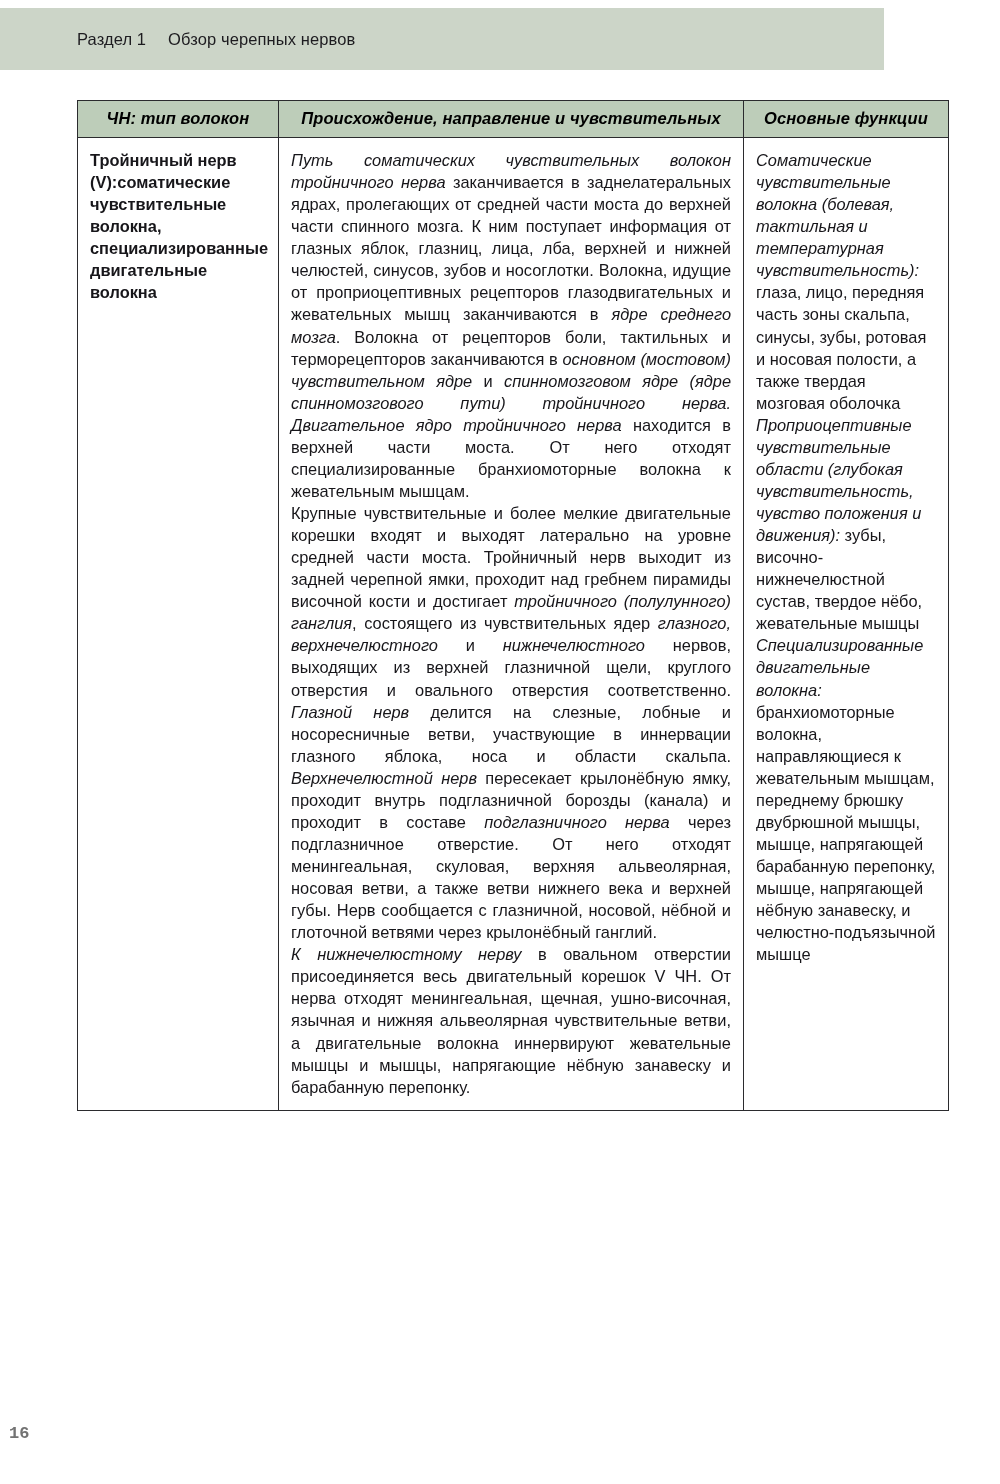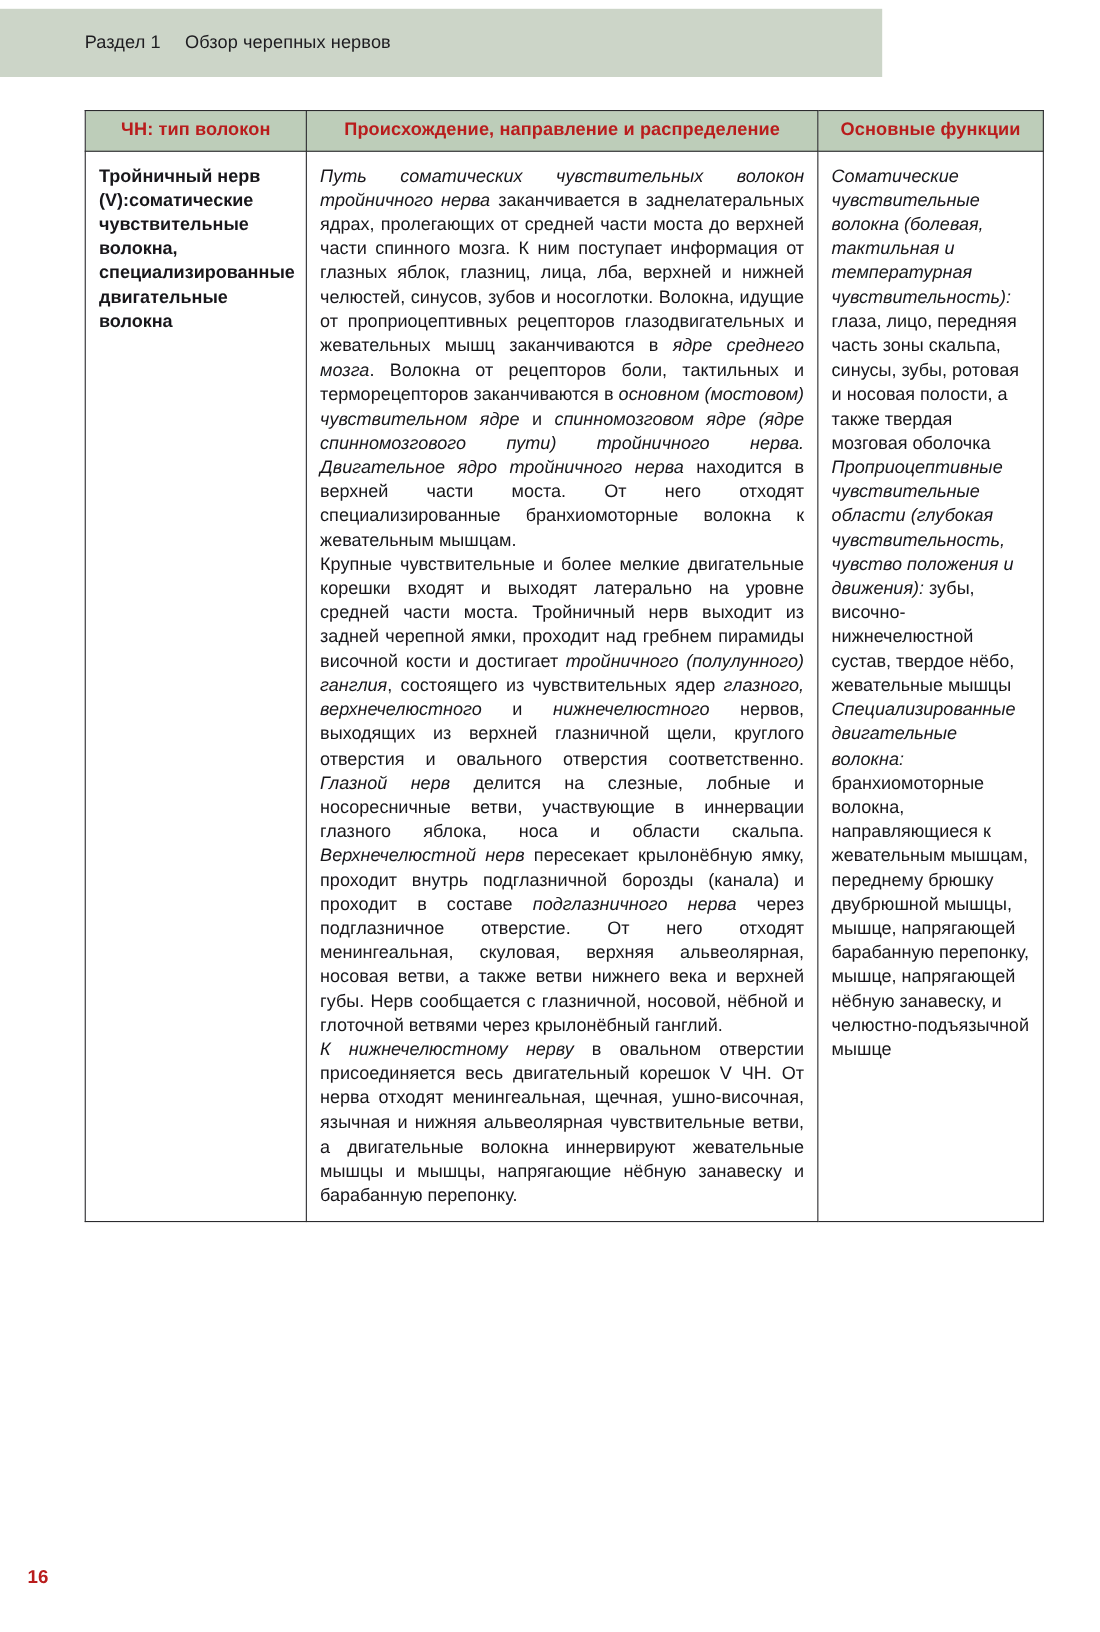--- a/index.html
+++ b/index.html
@@ -14,21 +14,21 @@
     font-family: "Liberation Sans", sans-serif;
     color: #17161a;
     overflow: hidden;
   }
 
   
   .running-head {
     position: absolute;
     left: 0;
     top: 8px;
-    width: 802px;
+    width: 884px;
     height: 62px;
     background: #ccd5c8;
     display: flex;
     align-items: center;
   }
   .running-head-inner {
     display: flex;
     align-items: baseline;
     margin-left: 77px;
     font-size: 16.5px;
@@ -61,22 +61,23 @@
     border: 1.4px solid #2b2b2e;
     vertical-align: top;
   }
 
   .nerve-table thead th {
     background: #bdcdb9;
     text-align: center;
     font-size: 16.5px;
     font-weight: bold;
     padding: 8px 6px 9px;
-    color: #b91c1c;
+    color: #000000;
     letter-spacing: .1px;
+    font-style: italic;
   }
 
   .nerve-table tbody td {
     padding: 11px 12px 12px 12px;
     font-size: 16.4px;
     line-height: 1.345;
   }
 
   
   td.col-type {
@@ -113,25 +114,26 @@
     margin: 0;
   }
   .fn-head {
     font-weight: normal;
     font-style: italic;
   }
 
   
   .folio {
     position: absolute;
-    left: 25px;
+    left: 9px;
     top: 1424px;
     font-size: 17px;
     font-weight: bold;
-    color: #b91c1c;
+    color: #737373;
+    font-family: Liberation Mono, monospace;
   }
 </style>
 </head>
 <body>
 
 <div class="running-head">
   <div class="running-head-inner">
     <span class="rh-section">Раздел 1</span>
     <span class="rh-title">Обзор черепных нервов</span>
   </div>
@@ -139,21 +141,21 @@
 
 <table class="nerve-table">
   <colgroup>
     <col class="c1">
     <col class="c2">
     <col class="c3">
   </colgroup>
   <thead>
     <tr>
       <th>ЧН: тип волокон</th>
-      <th>Происхождение, направление и распределение</th>
+      <th>Происхождение, направление и чувствительных</th>
       <th>Основные функции</th>
     </tr>
   </thead>
   <tbody>
     <tr>
 
       <td class="col-type">
         <span class="type-name">Тройничный нерв (V):</span><span class="type-desc">соматические чувствительные волокна, специализированные двигательные волокна</span>
       </td>
 

